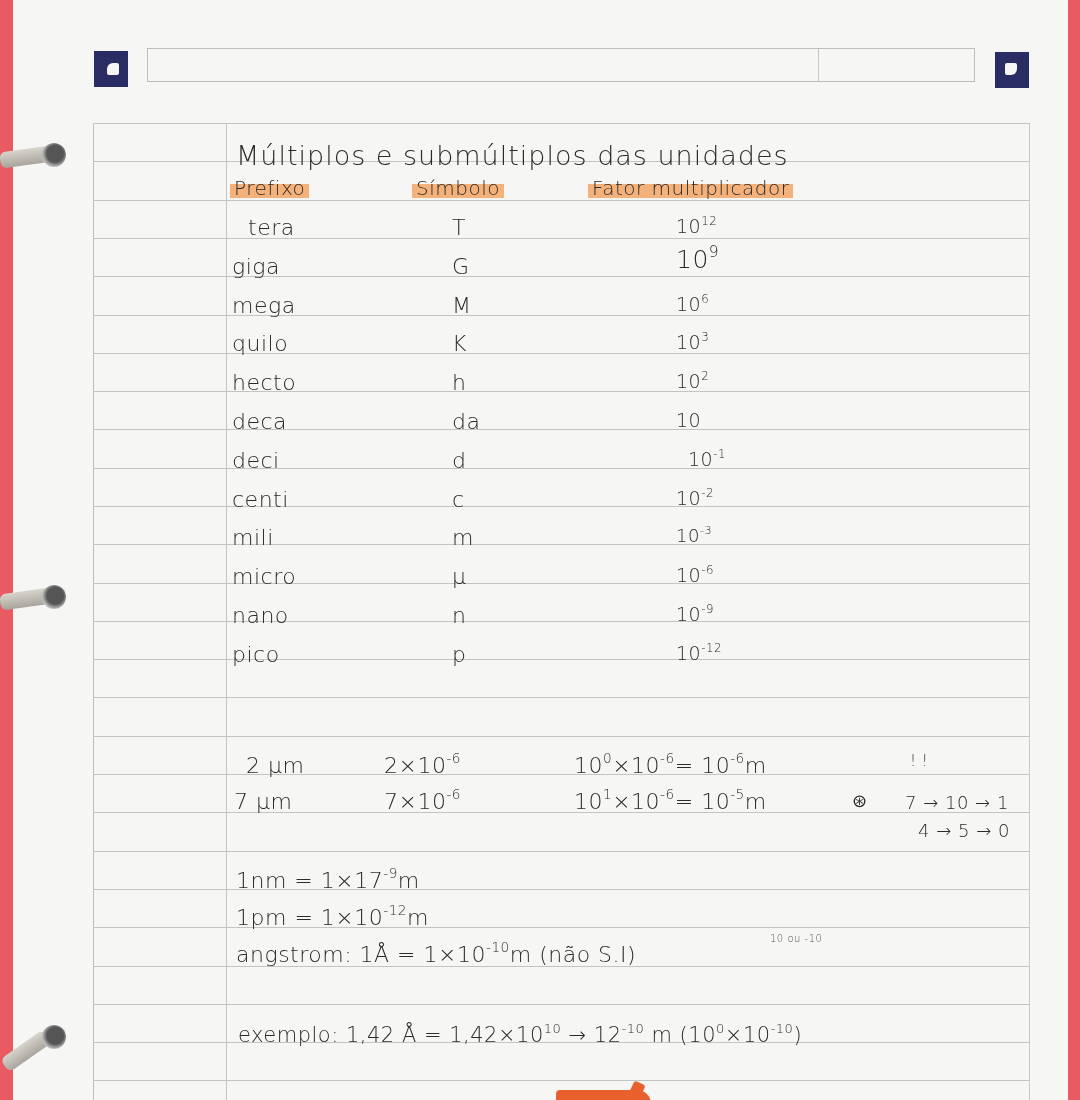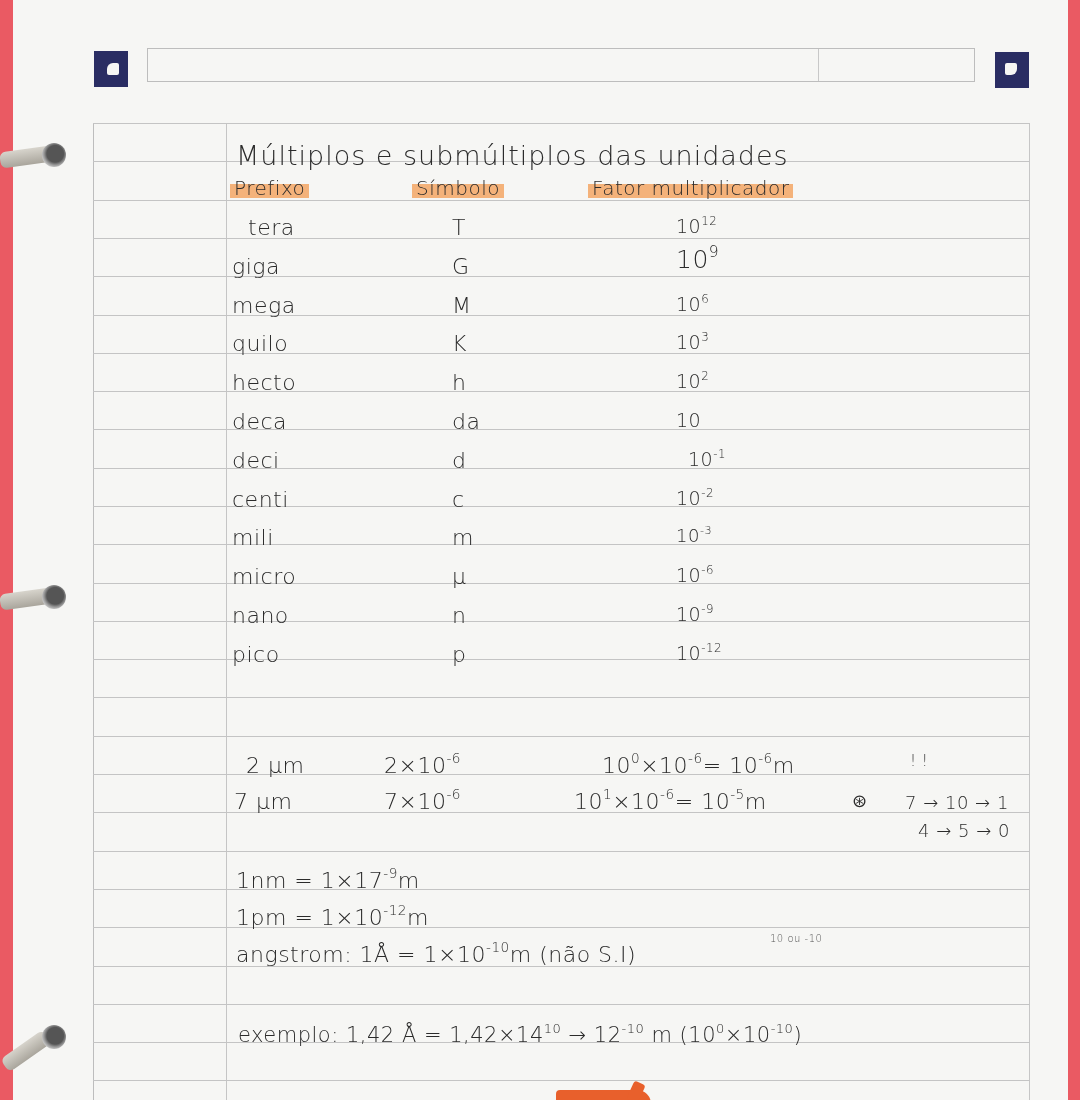--- a/index.html
+++ b/index.html
@@ -132,31 +132,31 @@
     <div class="hw cell" style="left: 452px; top: 603px;">n</div>
     <div class="hw cell" style="left: 676px; top: 603px; font-size: 19px;"><span>10</span><sup>-9</sup></div>
     <div class="hw cell" style="left: 232px; top: 641.8px;">pico</div>
     <div class="hw cell" style="left: 452px; top: 641.8px;">p</div>
     <div class="hw cell" style="left: 676px; top: 641.8px; font-size: 19px;"><span>10</span><sup>-12</sup></div>
   </div>
 
 <div id="examples">
     <div class="hw cell" style="left: 246px; top: 753px;"><span>2 µm</span></div>
     <div class="hw cell" style="left: 384px; top: 753px;"><span>2×10</span><sup>-6</sup></div>
-    <div class="hw cell" style="left: 574px; top: 753px; margin-left: 28px;"><span>10</span><sup>0</sup><span>×10</span><sup>-6</sup><span>= 10</span><sup>-6</sup><span>m</span></div>
+    <div class="hw cell" style="left: 574px; top: 753px;"><span>10</span><sup>0</sup><span>×10</span><sup>-6</sup><span>= 10</span><sup>-6</sup><span>m</span></div>
     <div class="hw cell" style="left: 234px; top: 789px;"><span>7 µm</span></div>
     <div class="hw cell" style="left: 384px; top: 789px;"><span>7×10</span><sup>-6</sup></div>
     <div class="hw cell" style="left: 574px; top: 789px;"><span>10</span><sup>1</sup><span>×10</span><sup>-6</sup><span>= 10</span><sup>-5</sup><span>m</span></div>
   </div>
 
 <div class="hw" style="left:910px;top:752px;font-size:15px">! !</div>
 <div class="hw" style="left:852px;top:790px;font-size:18px">⊛</div>
 <div class="hw" style="left:905px;top:792px;font-size:18px">7 → 10 → 1</div>
 <div class="hw" style="left:918px;top:820px;font-size:18px">4 → 5 → 0</div>
 
 <div class="hw cell" style="left:236px;top:868px"><span>1nm = 1×17</span><sup>-9</sup><span>m</span></div>
 <div class="hw cell" style="left:236px;top:905px"><span>1pm = 1×10</span><sup>-12</sup><span>m</span></div>
 <div class="hw cell" style="left:236px;top:942px"><span>angstrom: 1Å = 1×10</span><sup>-10</sup><span>m (não S.I)</span></div>
 <div class="hw small-note" style="left:770px;top:933px">10 ou -10</div>
 
-<div class="hw cell" style="left:238px;top:1023px;font-size:21px"><span>exemplo: 1,42 Å = 1,42×14</span><sup>10</sup><span> → 12</span><sup>-10</sup><span> m  (10</span><sup>0</sup><span>×10</span><sup>-10</sup><span>)</span></div>
+<div class="hw cell" style="left:238px;top:1023px;font-size:21px"><span>exemplo: 1,42 Å = 1,42×10</span><sup>10</sup><span> → 12</span><sup>-10</sup><span> m  (10</span><sup>0</sup><span>×10</span><sup>-10</sup><span>)</span></div>
 
 <div class="orange-blot"></div>
 
 </body></html>

